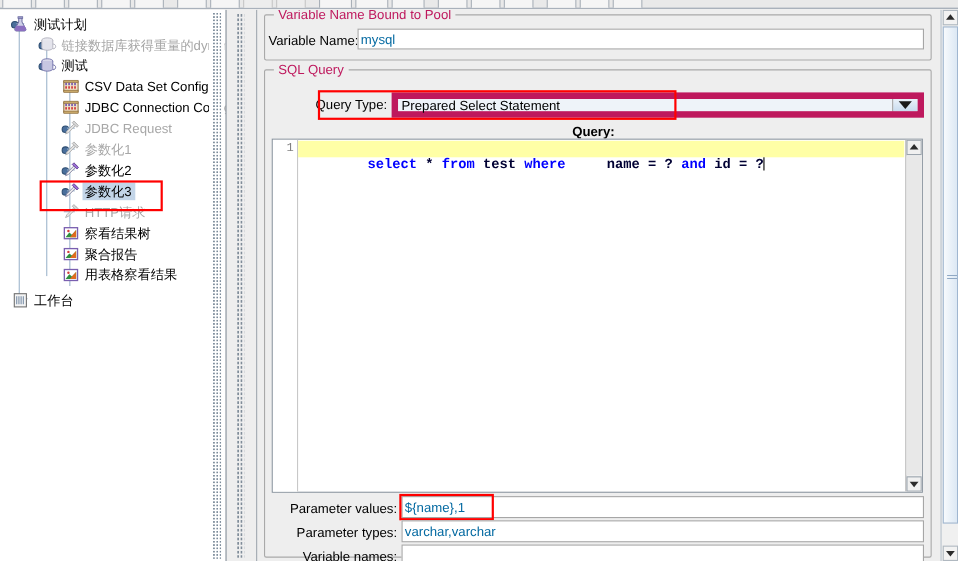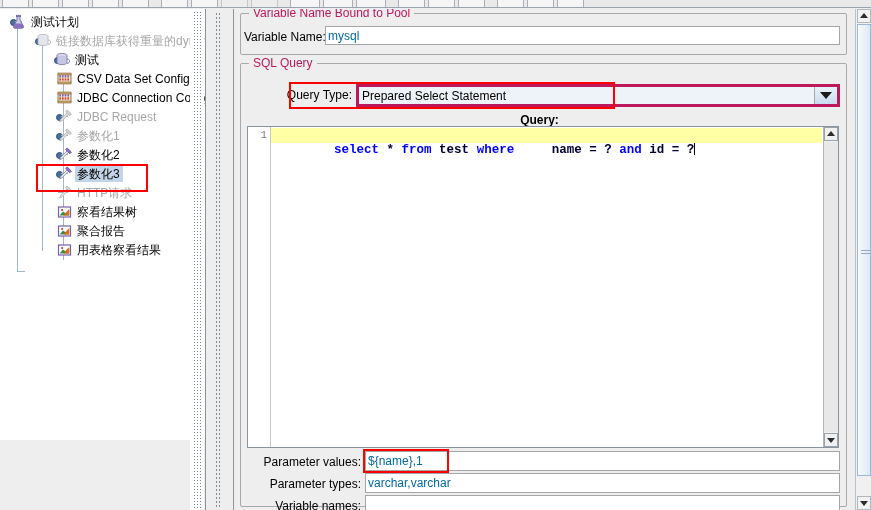--- a/index.html
+++ b/index.html
@@ -21,21 +21,21 @@
   .tbtn{
     width:25px;height:13px;margin-top:-6px;
     background:#f5f5f5;border:1px solid #a9b0b8;border-radius:1px;
   }
   .tbtn.wide{width:28px;}
   .tbtn.flat{background:#ededed;border-color:#c6c6c6;}
   .tbsep{width:6px;}
 
   
   .tree-panel{
-    position:absolute;left:0;top:9px;width:205px;height:431px;
+    position:absolute;left:0;top:9px;width:205px;height:501px;
     background:#ffffff;overflow:hidden;
   }
   .tree{position:relative;padding-top:3px;}
   .trow{
     position:relative;height:19px;display:flex;align-items:center;
     white-space:nowrap;
   }
   .trow .lbl{
     font-size:12px;line-height:14px;color:#000;padding:1px 3px 1px 2px;
   }
@@ -141,21 +141,21 @@
   .field-label{
     position:absolute;font-size:12px;color:#000;text-align:right;white-space:nowrap;
   }
   .textbox{
     position:absolute;background:#ffffff;border:1px solid #a6a6a6;
     box-sizing:border-box;display:flex;align-items:center;
     padding:0 2px;font-size:12px;color:#0369a1;overflow:hidden;white-space:nowrap;
   }
   .combo{
     position:absolute;box-sizing:border-box;display:flex;align-items:stretch;
-    background:#eef3f9;border:3px solid #be185d;
+    background:#eef3f9;border:6px solid #be185d;
   }
   .combo .val{
     flex:1;display:flex;align-items:center;padding-left:3px;
     font-size:12px;color:#000;background:#eef3f9;white-space:nowrap;
   }
   .combo .btn{
     width:22px;background:linear-gradient(to bottom,#eaf1f9,#c9dcef);
     border-left:1px solid #a6a6a6;display:flex;align-items:center;justify-content:center;
   }
   .caret{
@@ -269,21 +269,21 @@
         <span class="ico">
           <svg class="ic-cyl" width="17" height="16" viewBox="0 0 17 16">
             <ellipse cx="8" cy="3.5" rx="5" ry="2.1" fill="#e9e9ef" stroke="#b0b0bd" stroke-width=".8"></ellipse>
             <path d="M3 3.5v7c0 1.2 2.2 2.2 5 2.2s5-1 5-2.2v-7" fill="#e4e4ec" stroke="#b0b0bd" stroke-width=".8"></path>
             <path d="M13 7c1.6 0 2.6 1 2.6 2.2S14.6 11.4 13 11.4" fill="none" stroke="#b0b0bd" stroke-width=".9"></path>
           </svg>
         </span>
         <span class="lbl">链接数据库获得重量的dynamic +</span>
       </div>
 
-      <div class="trow" style="padding-left:54px;">
+      <div class="trow" style="padding-left:35px;">
         <span class="handle">
           <span class="knob"></span>
             <span class="stem"></span>
         </span>
         <span class="ico">
           <svg class="ic-cyl" width="17" height="16" viewBox="0 0 17 16">
             <ellipse cx="8" cy="3.5" rx="5" ry="2.1" fill="#d9d9ea" stroke="#7070a8" stroke-width=".8"></ellipse>
             <path d="M3 3.5v7c0 1.2 2.2 2.2 5 2.2s5-1 5-2.2v-7" fill="#c7c7e2" stroke="#7070a8" stroke-width=".8"></path>
             <path d="M13 7c1.6 0 2.6 1 2.6 2.2S14.6 11.4 13 11.4" fill="none" stroke="#7070a8" stroke-width=".9"></path>
           </svg>
@@ -450,20 +450,35 @@
           <svg class="ic-chart" width="17" height="16" viewBox="0 0 17 16">
             <rect x="2.5" y="3" width="12" height="10" fill="#ffffff" stroke="#7a5fb0" stroke-width="1.2"></rect>
             <path d="M3.6 11.6 7 7.4l2.4 1.9 3.8-4.1v6.4z" fill="#2f8f3f"></path>
             <path d="M9.4 9.3 13.2 5.2v6.4H7.6z" fill="#e06a1e"></path>
             <circle cx="6.2" cy="6" r="1.1" fill="#d23a3a"></circle>
           </svg>
         </span>
         <span class="lbl">用表格察看结果</span>
       </div>
 
+      <div class="trow" style="padding-left:10px;margin-top:4px;">
+        <span class="handle"></span>
+        <span class="ico">
+          <svg class="ic-wb" width="17" height="16" viewBox="0 0 17 16">
+            <rect x="3" y="2" width="11" height="12" fill="#f4f4f4" stroke="#707070" stroke-width="1"></rect>
+            <g stroke="#7a8fa8" stroke-width="1">
+              <line x1="5.2" y1="4.3" x2="5.2" y2="11.7"></line>
+              <line x1="7.2" y1="4.3" x2="7.2" y2="11.7"></line>
+              <line x1="9.2" y1="4.3" x2="9.2" y2="11.7"></line>
+              <line x1="11.2" y1="4.3" x2="11.2" y2="11.7"></line>
+            </g>
+          </svg>
+        </span>
+        <span class="lbl">工作台</span>
+      </div>
 
       <div class="sel-box" style="left:36px;top:155px;width:108px;height:24px;"></div>
     </div>
   </div>
 
   <div class="tree-sb">
     <div class="track"></div>
   </div>
 
   <div class="splitter">

